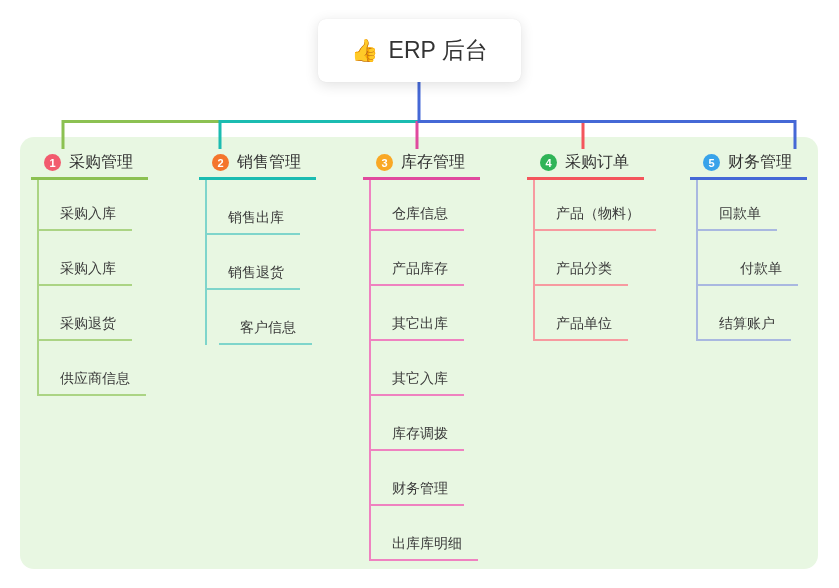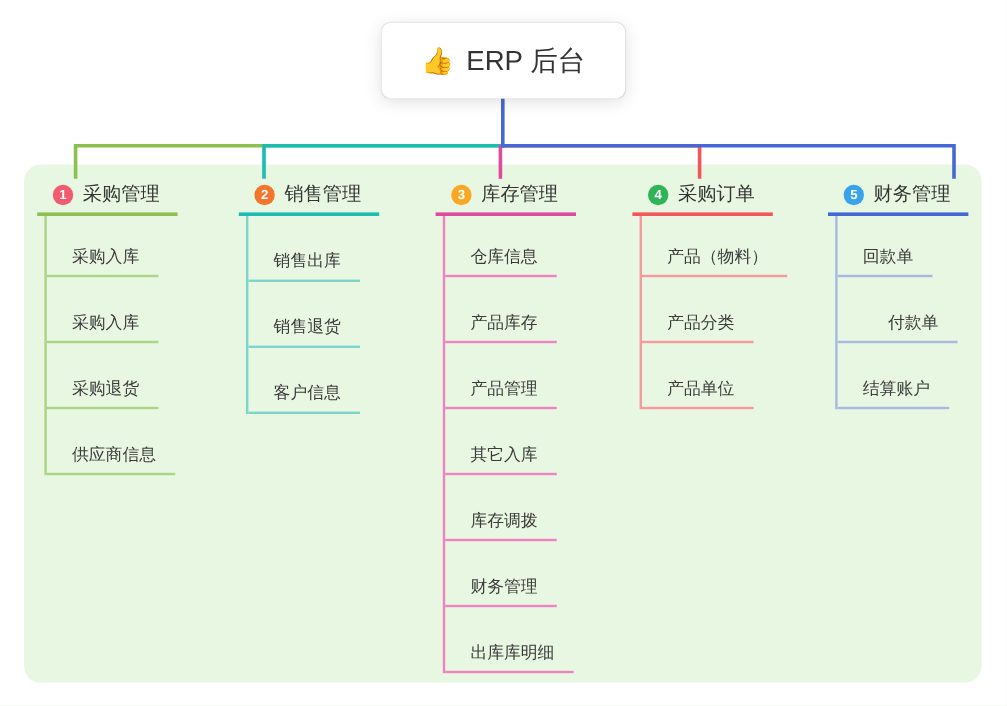--- a/index.html
+++ b/index.html
@@ -103,38 +103,38 @@
         <span class="branch-title">销售管理</span>
       </div>
       <div class="children" style="border-left-color: rgb(126, 213, 203);">
         <div class="child-row">
           <div class="child-inner" style="border-bottom-color: rgb(126, 213, 203);">销售出库</div>
         </div>
         <div class="child-row">
           <div class="child-inner" style="border-bottom-color: rgb(126, 213, 203);">销售退货</div>
         </div>
         <div class="child-row">
-          <div class="child-inner" style="border-bottom-color: rgb(126, 213, 203);">客户信息</div>
+          <div class="child-inner" style="border-bottom-color: rgb(126, 213, 203); margin-left: 12px;">客户信息</div>
         </div>
       </div>
     </div>
     <div class="branch" style="left: 363px;">
       <div class="branch-label" style="border-bottom-color: rgb(224, 74, 158);">
         <span class="badge" style="background: rgb(249, 168, 37);">3</span>
         <span class="branch-title">库存管理</span>
       </div>
       <div class="children" style="border-left-color: rgb(239, 130, 192);">
         <div class="child-row first">
           <div class="child-inner" style="border-bottom-color: rgb(239, 130, 192);">仓库信息</div>
         </div>
         <div class="child-row">
           <div class="child-inner" style="border-bottom-color: rgb(239, 130, 192);">产品库存</div>
         </div>
         <div class="child-row">
-          <div class="child-inner" style="border-bottom-color: rgb(239, 130, 192);">产品管理</div>
+          <div class="child-inner" style="border-bottom-color: rgb(239, 130, 192);">其它出库</div>
         </div>
         <div class="child-row">
           <div class="child-inner" style="border-bottom-color: rgb(239, 130, 192);">其它入库</div>
         </div>
         <div class="child-row">
           <div class="child-inner" style="border-bottom-color: rgb(239, 130, 192);">库存调拨</div>
         </div>
         <div class="child-row">
           <div class="child-inner" style="border-bottom-color: rgb(239, 130, 192);">财务管理</div>
         </div>

